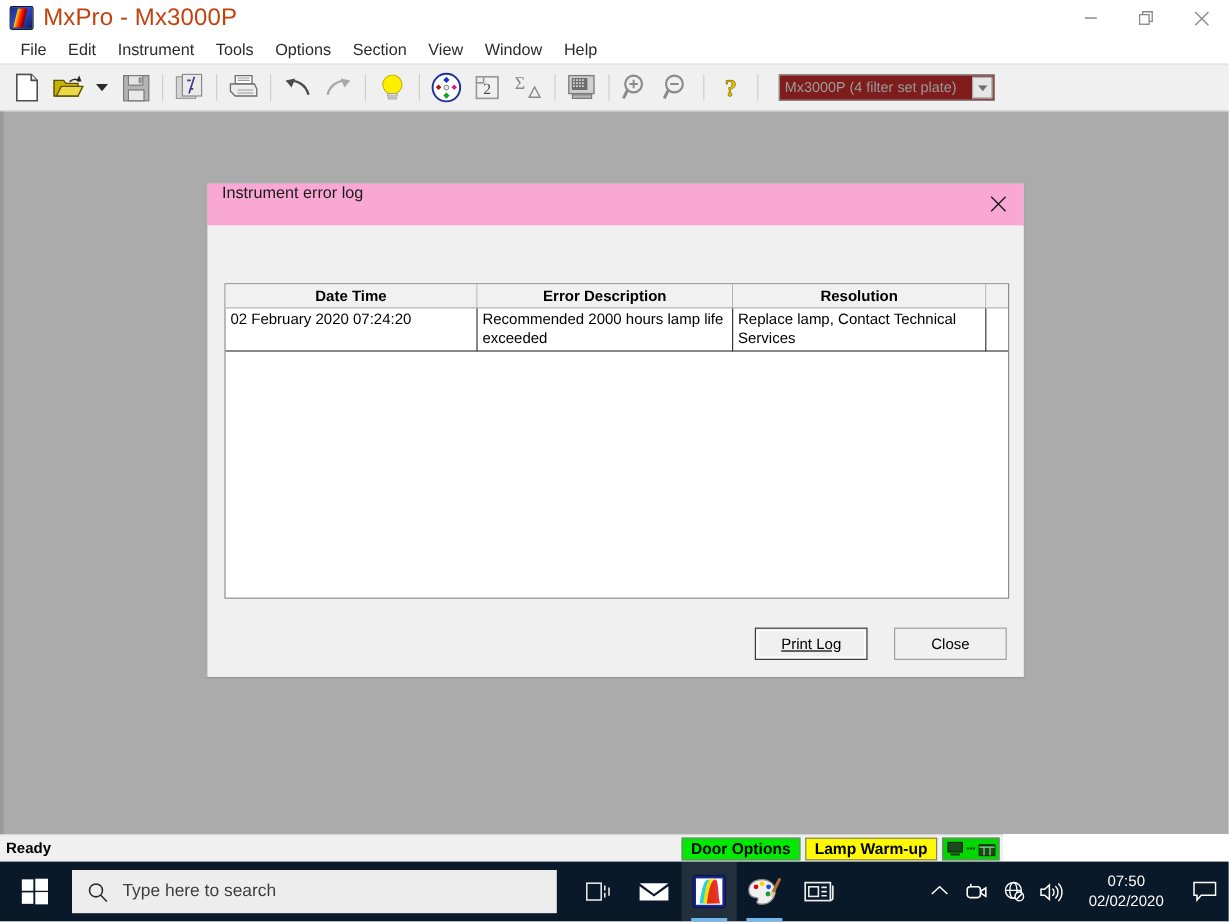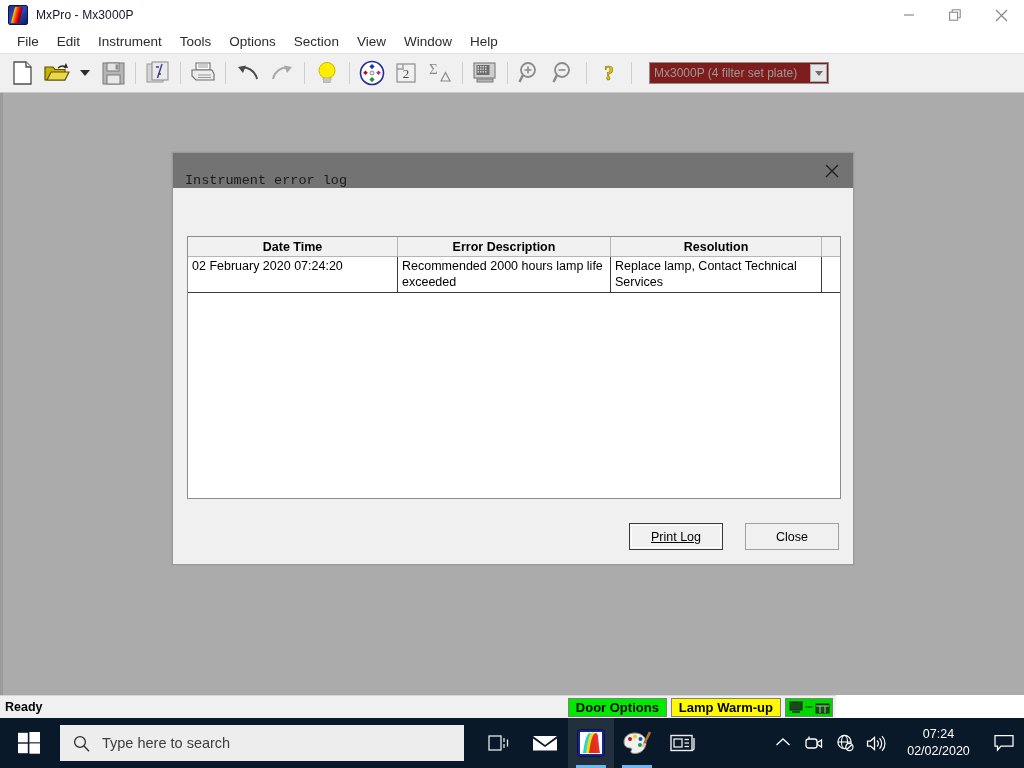--- a/index.html
+++ b/index.html
@@ -34,21 +34,21 @@
   }
   .tb-icon::before {
     content: "";
     position: absolute; left: 4px; top: 1px;
     width: 8px; height: 16px;
     background: linear-gradient(90deg,#ffe000 0%,#ff3d00 40%,#e00000 70%,#7a0000 100%);
     transform: skewX(-14deg);
     border-radius: 1px;
   }
   .tb-title {
-    font-size: 12px; color: #0f172a;
+    font-size: 20px; color: #c2410c;
     letter-spacing: .1px;
   }
   .tb-btns { margin-left: auto; display: flex; height: 30px; }
   .tb-btn {
     width: 46px; height: 30px;
     display: flex; align-items: center; justify-content: center;
     color: #8a8a8a;
   }
   .tb-btn svg { display: block; }
 
@@ -125,25 +125,24 @@
     position: absolute;
     left: 172px; top: 152px;
     width: 682px; height: 413px;
     background: #f0f0f0;
     border: 1px solid #9a9a9a;
     box-sizing: border-box;
     box-shadow: 0 0 0 1px rgba(0,0,0,0.04);
   }
   .dlg-titlebar {
     height: 35px;
-    background: #737373;
-    display: flex; align-items: flex-end;
+    background: #f9a8d4;
+    display: flex; align-items: flex-start;
     padding-left: 12px;
     box-sizing: border-box;
-    font-family: Liberation Mono, monospace;
   }
   .dlg-title { font-size: 13.5px; color: #1c1c1c; }
   .dlg-close {
     margin-left: auto;
     width: 42px; height: 34px;
     display: flex; align-items: center; justify-content: center;
     color: #1d1d1d;
   }
   .dlg-body {
     position: relative;
@@ -668,21 +667,21 @@
       </div>
       <div class="tray-icon">
         <svg width="20" height="17" viewBox="0 0 20 17">
           <path d="M1.5 6 H4.5 L8.5 2.5 V14.5 L4.5 11 H1.5 Z" fill="none" stroke="#ffffff" stroke-width="1.25"></path>
           <path d="M11 5.5 a4 4 0 0 1 0 6" fill="none" stroke="#ffffff" stroke-width="1.2"></path>
           <path d="M13.5 3.3 a7.3 7.3 0 0 1 0 10.4" fill="none" stroke="#ffffff" stroke-width="1.2"></path>
           <path d="M16 1.2 a10.5 10.5 0 0 1 0 14.6" fill="none" stroke="#ffffff" stroke-width="1.2"></path>
         </svg>
       </div>
       <div class="tray-clock">
-        <span>07:24</span>
+        <span>07:50</span>
         <span>02/02/2020</span>
       </div>
       <div class="tray-notify">
         <svg width="20" height="18" viewBox="0 0 20 18">
           <path d="M1 1.5 H19 V12 H7 L3.5 16 V12 H1 Z" fill="none" stroke="#ffffff" stroke-width="1.25"></path>
         </svg>
       </div>
     </div>
   </div>
 

